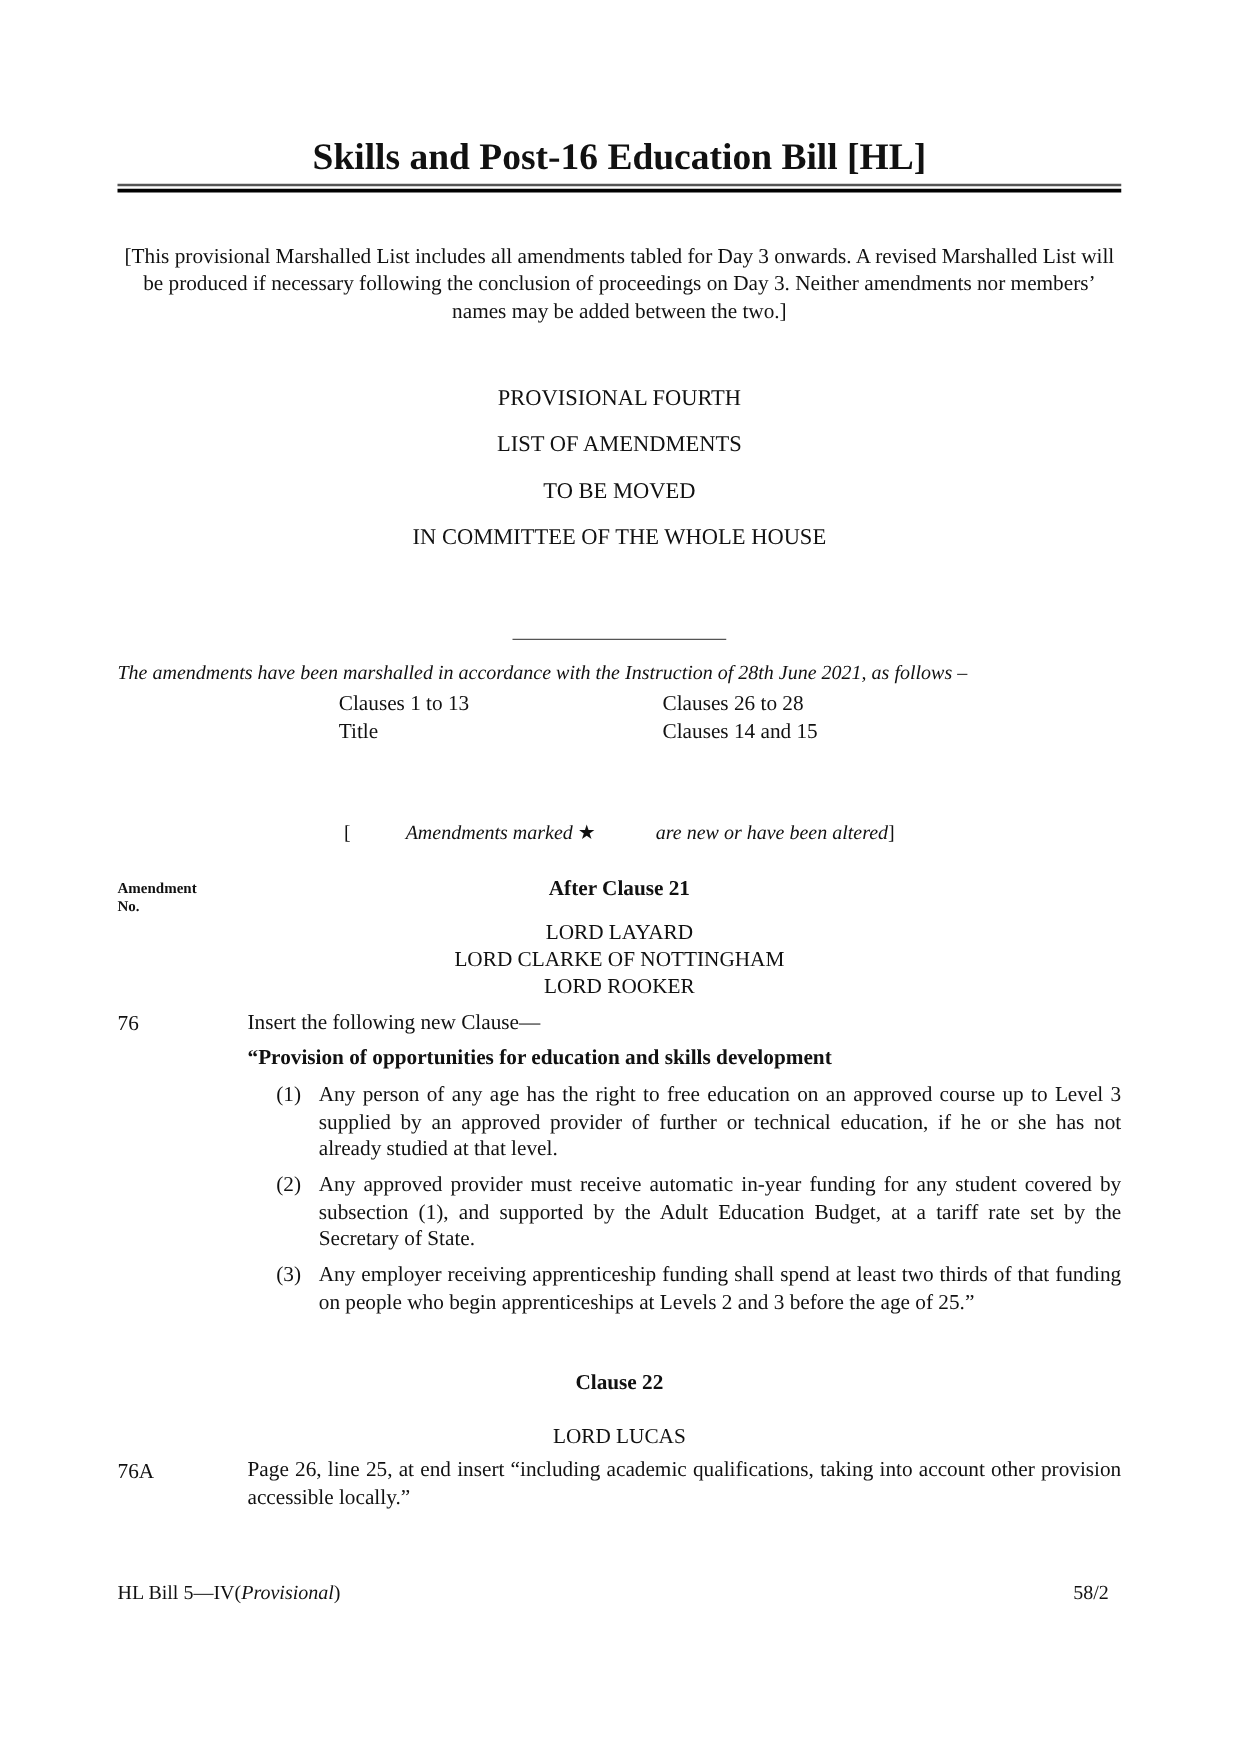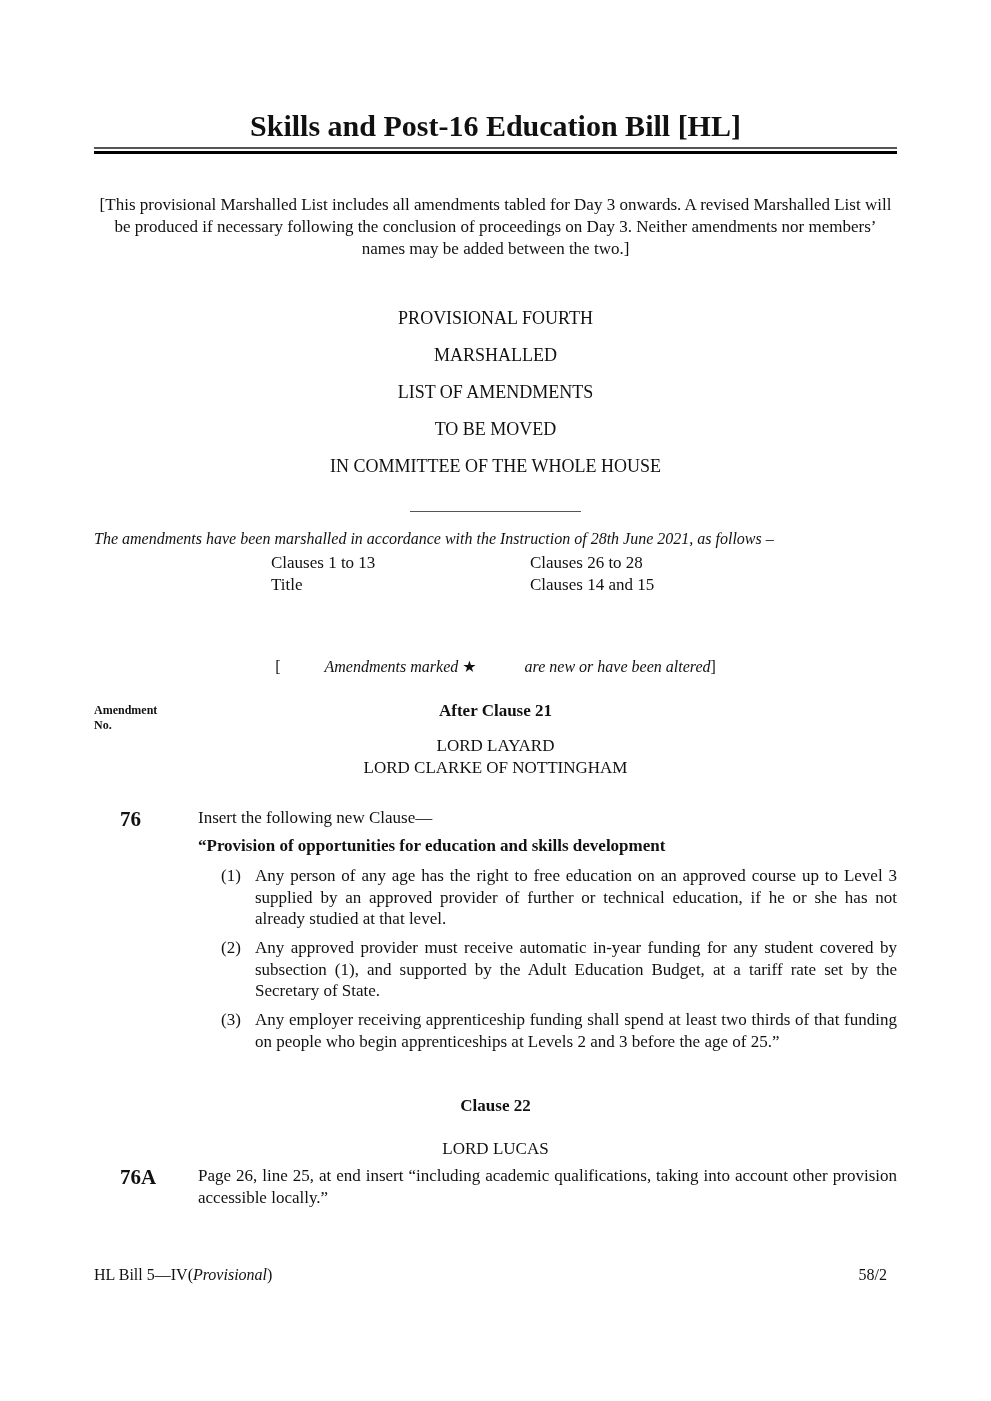--- a/index.html
+++ b/index.html
@@ -35,21 +35,21 @@
   .marked {
     left:94px; width:803px; top:656px; text-align:center; font-size:16px; line-height:22px;
   }
   .marked i { font-style:italic;margin-left:44px; }
   .amend-no-label {
     left:94px; top:703px; font-size:12px; line-height:15px; font-weight:bold;
   }
   .center-text { left:94px; width:803px; text-align:center; }
   .bold-head { font-weight:bold; font-size:17px; line-height:22px; }
   .names { font-size:17px; line-height:21.5px; }
-  .num { left:94px; font-weight:bold; font-size:21px; line-height:22px;margin-left:26px; }
+  .num { left:94px; font-weight:normal; font-size:17px; line-height:22px; }
   .body-text { left:198px; width:699px; font-size:17px; line-height:21.5px; }
   .sub {
     left:221px; width:676px; font-size:17px; line-height:21.5px;
     display:flex;
   }
   .sub .sub-num { width:34px; flex:none; }
   .sub .sub-body { flex:1; text-align:justify; text-align-last:left; }
   .footer-left { left:94px; top:1264px; font-size:16px; line-height:22px; }
   .footer-right { left:800px; width:87px; top:1264px; font-size:16px; line-height:22px; text-align:right; }
 </style>
@@ -57,21 +57,20 @@
 <body>
 
 <div class="abs title">Skills and Post-16 Education Bill [HL]</div>
 <div class="abs rule-thin"></div>
 <div class="abs rule-thick"></div>
 
 <div class="abs note">[This provisional Marshalled List includes all amendments tabled for Day 3 onwards. A revised Marshalled List will be produced if necessary following the conclusion of proceedings on Day 3. Neither amendments nor members’ names may be added between the two.]</div>
 
 <div class="abs heading-block">
   <div>PROVISIONAL FOURTH</div>
-  <div>MARSHALLED</div>
   <div>LIST OF AMENDMENTS</div>
   <div>TO BE MOVED</div>
   <div>IN COMMITTEE OF THE WHOLE HOUSE</div>
 </div>
 
 <div class="abs sep"></div>
 
 <div class="abs intro">The amendments have been marshalled in accordance with the Instruction of 28th June 2021, as follows –</div>
 
 <div class="abs order-grid">
@@ -88,20 +87,21 @@
 
 <div class="abs amend-no-label">
   <div>Amendment</div>
   <div>No.</div>
 </div>
 
 <div class="abs center-text bold-head" style="top:700px;">After Clause 21</div>
 <div class="abs center-text names" style="top:735px;">
   <div>LORD LAYARD</div>
   <div>LORD CLARKE OF NOTTINGHAM</div>
+  <div>LORD ROOKER</div>
 </div>
 
 <div class="abs num" style="top:808px;">76</div>
 <div class="abs body-text" style="top:807px;">Insert the following new Clause—</div>
 <div class="abs body-text" style="top:835px; font-weight:bold;">“Provision of opportunities for education and skills development</div>
 
 <div class="abs sub" style="top:865px;">
   <span class="sub-num">(1)</span>
   <span class="sub-body">Any person of any age has the right to free education on an approved course up to Level 3 supplied by an approved provider of further or technical education, if he or she has not already studied at that level.</span>
 </div>

